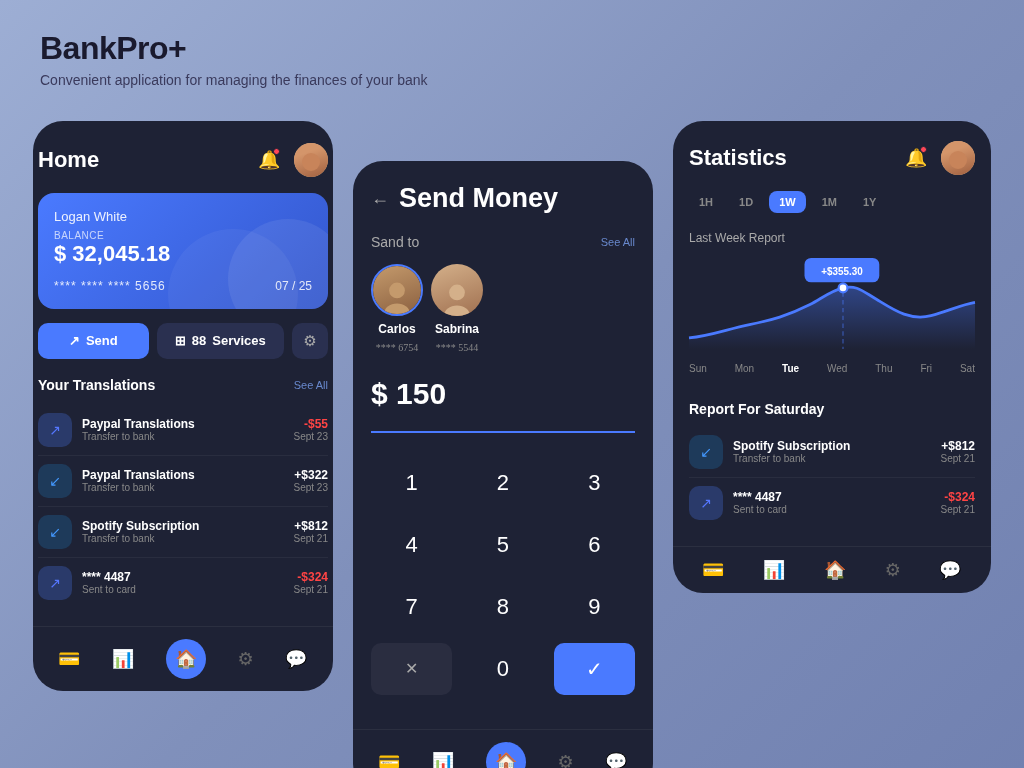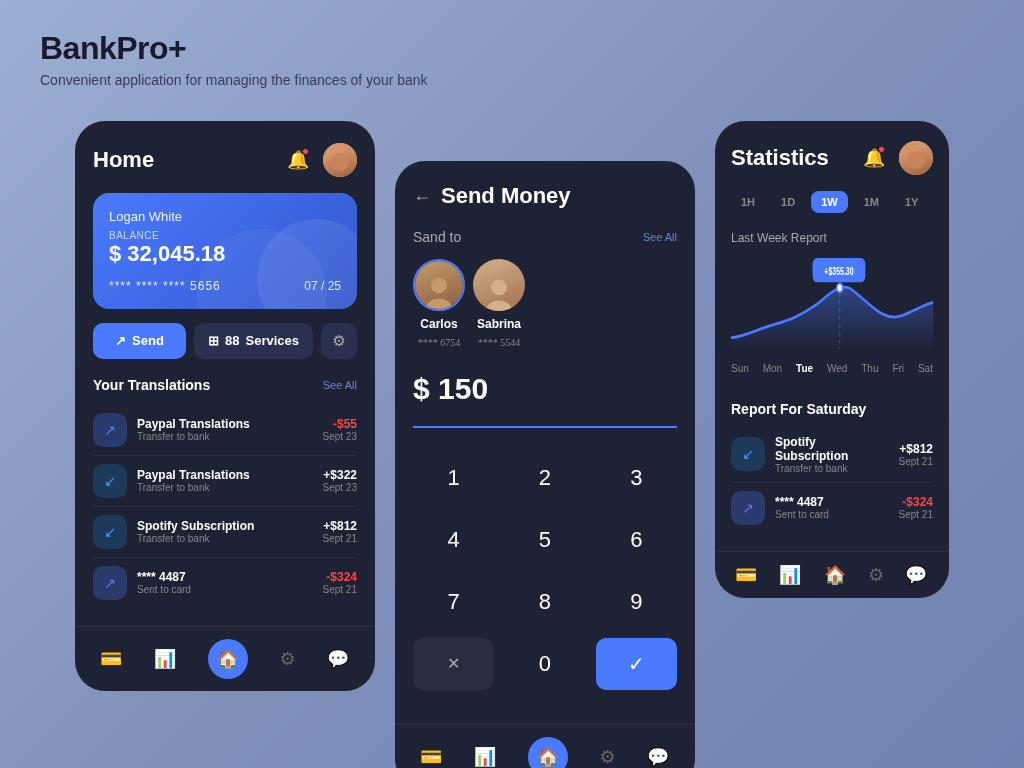--- a/index.html
+++ b/index.html
@@ -59,21 +59,21 @@
       overflow: hidden;
       flex-shrink: 0;
     }
 
     
     .phone-home {
       width: 300px;
     }
 
     .phone-home .phone-inner {
-      padding: 22px 18px 10px;
+      padding: 22px 5px 10px;
     }
 
     .home-header {
       display: flex;
       align-items: center;
       justify-content: space-between;
       margin-bottom: 16px;
     }
     .home-title {
       font-size: 22px;
@@ -353,21 +353,21 @@
       align-items: center;
       gap: 10px;
       margin-bottom: 20px;
     }
     .back-arrow {
       color: #aaa;
       font-size: 18px;
       cursor: pointer;
     }
     .send-title {
-      font-size: 22px;
+      font-size: 27px;
       font-weight: 700;
       color: #fff;
     }
 
     .send-to-header {
       display: flex;
       justify-content: space-between;
       align-items: center;
       margin-bottom: 14px;
     }
@@ -460,21 +460,21 @@
       font-size: 16px;
     }
     .num-btn.confirm {
       background: #4a7aff;
       color: #fff;
       font-size: 20px;
     }
 
     
     .phone-stats {
-      width: 234px;
+      width: 318px;
     }
     .phone-stats .phone-inner {
       padding: 20px 16px 10px;
     }
 
     .stats-header {
       display: flex;
       align-items: center;
       justify-content: space-between;
       margin-bottom: 16px;

